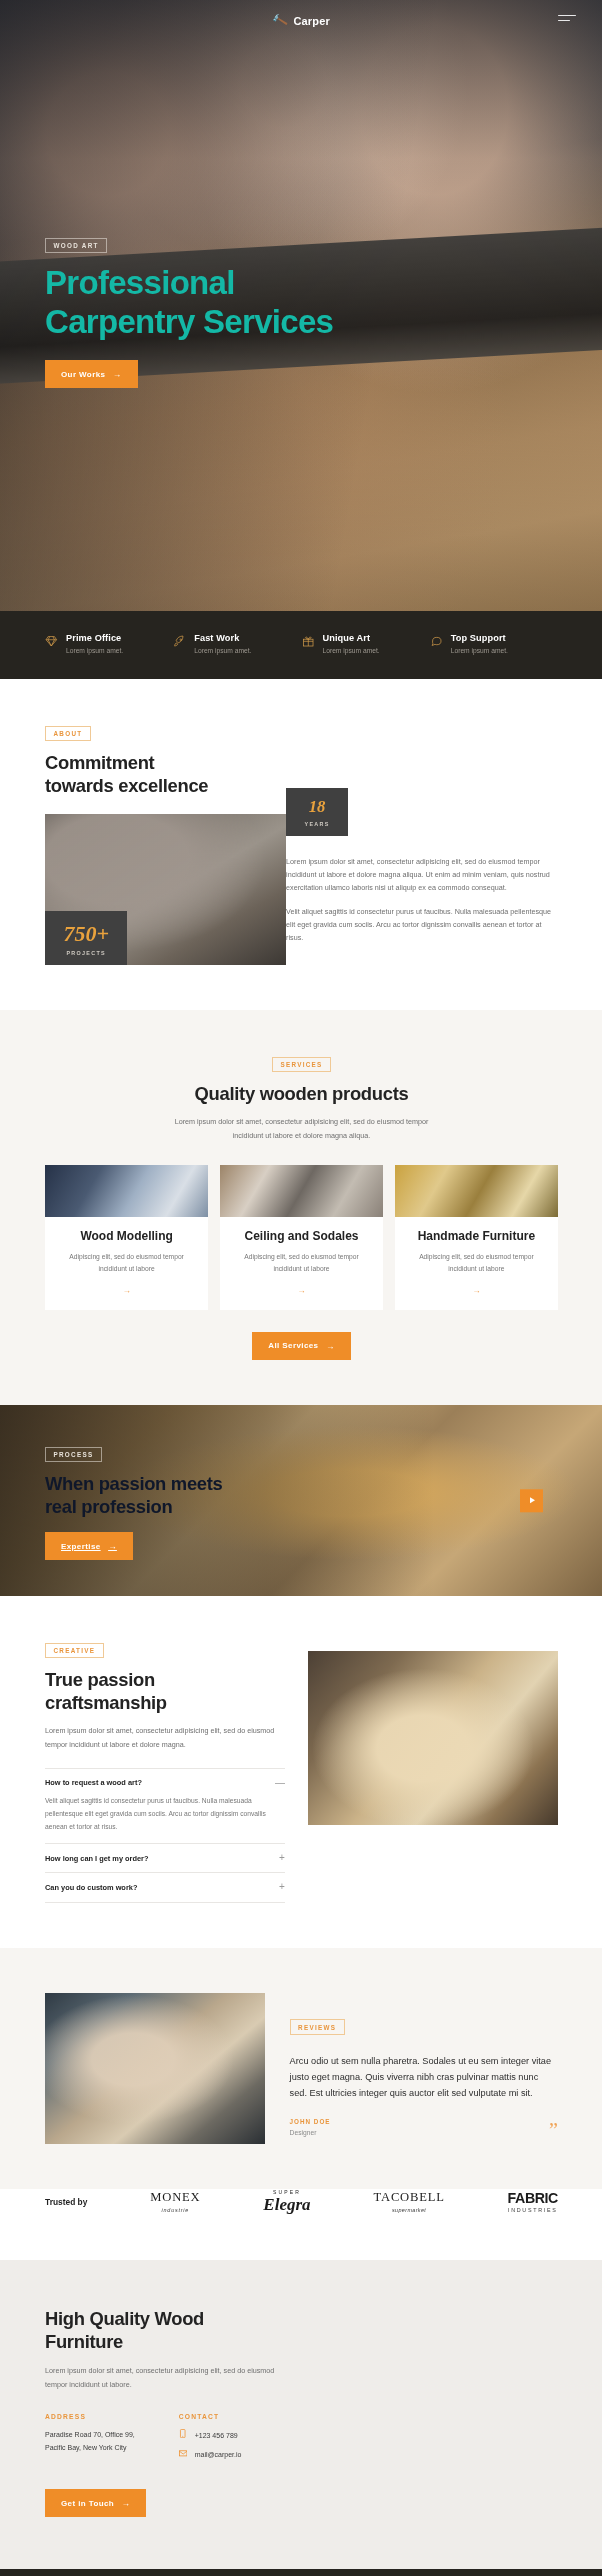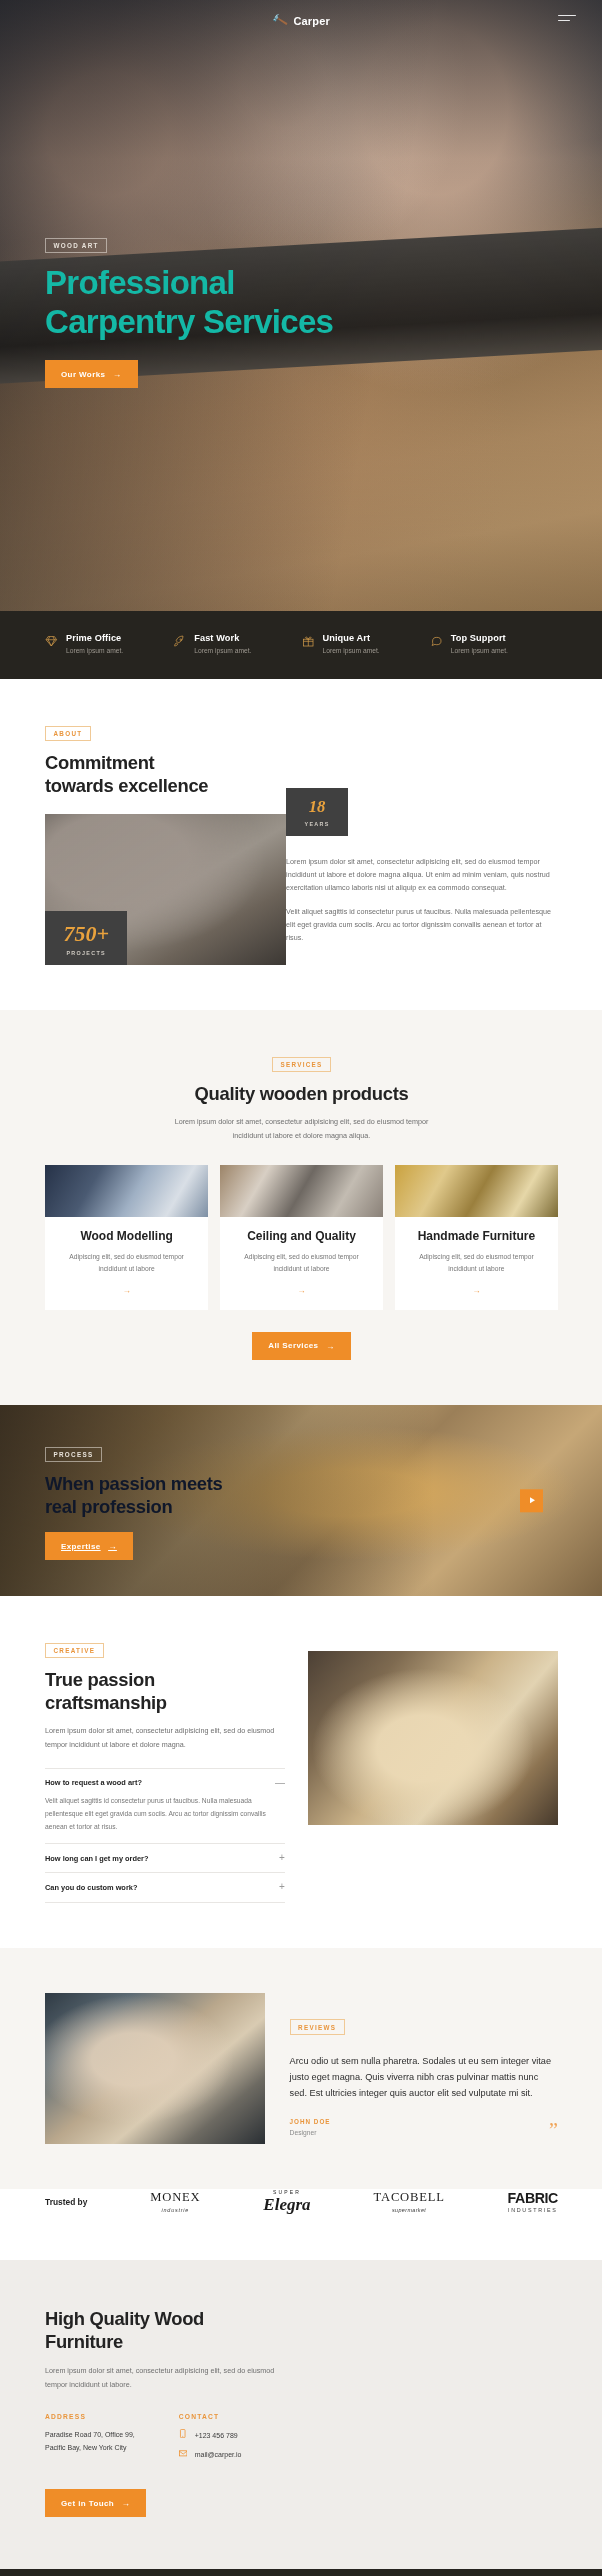--- a/index.html
+++ b/index.html
@@ -347,21 +347,21 @@
         <div class="card-img c1"></div>
         <div class="card-b">
           <div class="card-t">Wood Modelling</div>
           <div class="card-p">Adipiscing elit, sed do eiusmod tempor incididunt ut labore</div>
           <div class="card-ar">→</div>
         </div>
       </div>
       <div class="card">
         <div class="card-img c2"></div>
         <div class="card-b">
-          <div class="card-t">Ceiling and Quality</div>
+          <div class="card-t">Ceiling and Sodales</div>
           <div class="card-p">Adipiscing elit, sed do eiusmod tempor incididunt ut labore</div>
           <div class="card-ar">→</div>
         </div>
       </div>
       <div class="card">
         <div class="card-img c3"></div>
         <div class="card-b">
           <div class="card-t">Handmade Furniture</div>
           <div class="card-p">Adipiscing elit, sed do eiusmod tempor incididunt ut labore</div>
           <div class="card-ar">→</div>

